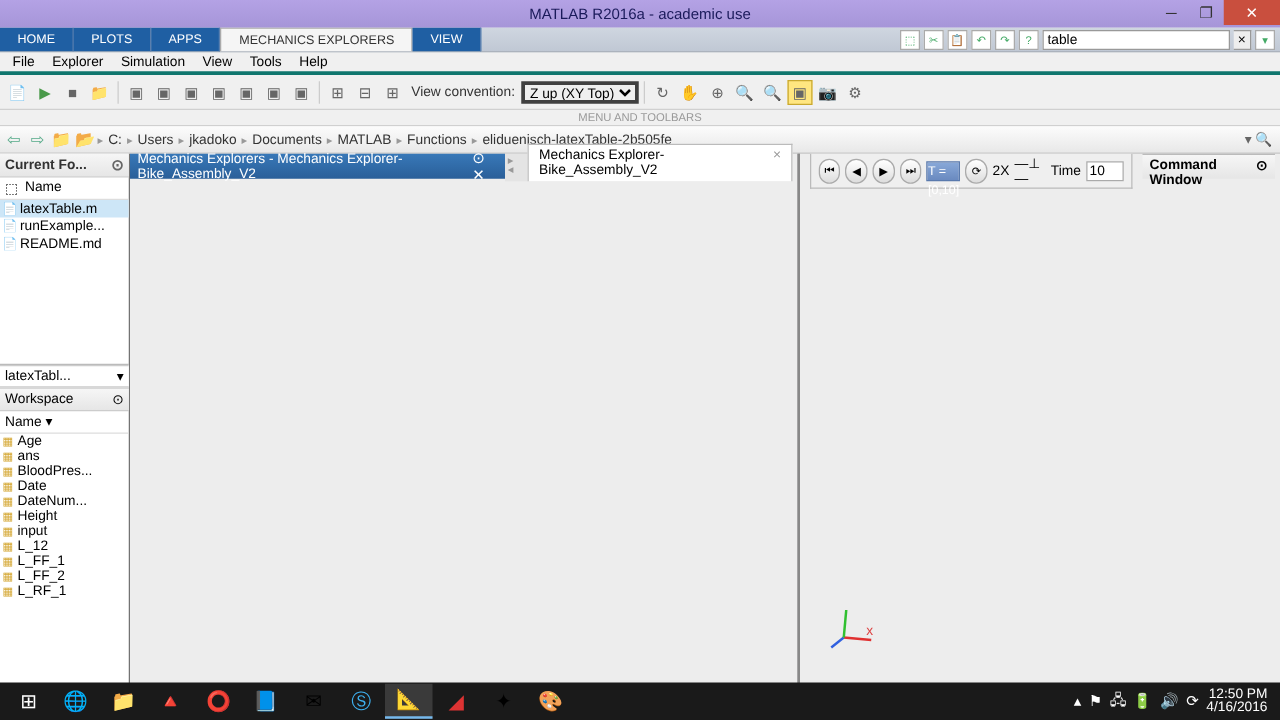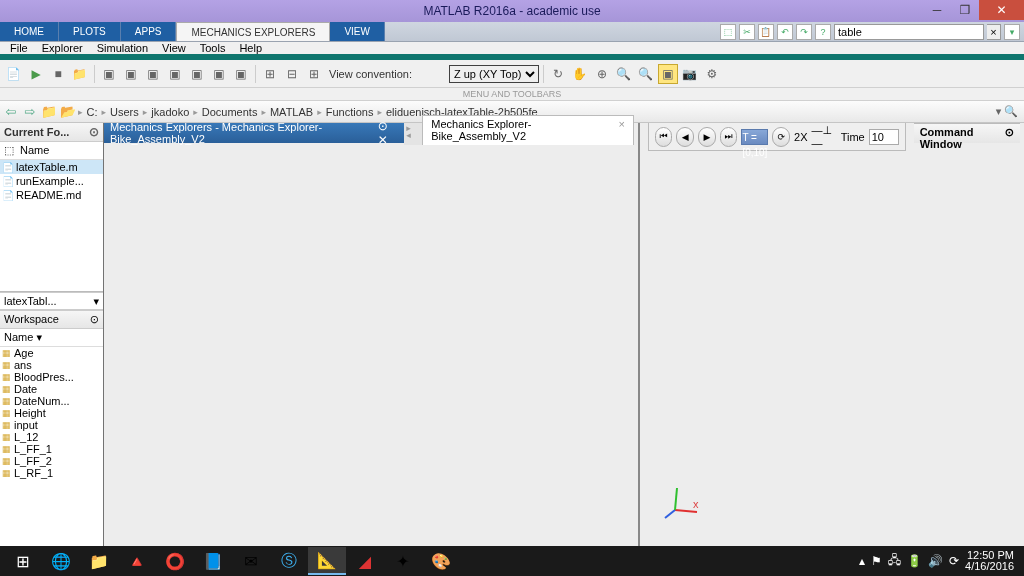--- a/index.html
+++ b/index.html
@@ -21,28 +21,28 @@
 .rtab.plain { background:#1f5fa3; }
 .rtab.active { background:#f5f5f5; color:#333; border:1px solid #aaa; border-bottom:none; }
 .rtab.fake { background:#1f5fa3; }
 .ribbon .spacer { flex:1; }
 .ribbon .ricons { display:flex; align-items:center; gap:3px; padding-right:4px; }
 .ribbon .ricons span { width:16px; height:16px; display:inline-flex; align-items:center; justify-content:center; color:#4a6; background:#fff; border:1px solid #aaa; font-size:9px; }
 .ribbon input { height:16px; width:150px; border:1px solid #999; padding:0 3px; background:#fff; }
 .ribbon .clear { width:14px; height:16px; border:1px solid #999; border-left:none; background:#eee; text-align:center; line-height:14px; }
 
 
-.menubar { height:18px; background:#f0f0f0; border-bottom:6px solid #0f766e; display:flex; align-items:center; padding:0 4px; gap:2px; }
+.menubar { height:18px; background:#f0f0f0; border-bottom:3px solid #0f766e; display:flex; align-items:center; padding:0 4px; gap:2px; }
 .menubar span { padding:1px 6px; cursor:pointer; }
 
 
 .maintoolbar { height:28px; background:#f0f0f0; border-bottom:1px solid #d0d0d0; display:flex; align-items:center; padding:0 4px; gap:2px; }
 .tbtn { width:20px; height:20px; display:inline-flex; align-items:center; justify-content:center; font-size:12px; color:#666; border:1px solid transparent; cursor:pointer; }
 .tsep { width:1px; height:18px; background:#ccc; margin:0 2px; }
-.maintoolbar select { height:18px; font-size:11px; border:1px solid #404040;margin-left:32px; }
+.maintoolbar select { height:18px; font-size:11px; border:3px solid #404040; }
 .maintoolbar .vclabel { margin:0 3px; color:#333; }
 .menulabel { text-align:center; color:#999; font-size:9px; padding:1px 0; background:#f0f0f0; border-bottom:1px solid #d0d0d0; }
 
 
 .pathbar { height:22px; background:linear-gradient(#fcfcfc,#e8e8e8); border-bottom:1px solid #c5c5c5; display:flex; align-items:center; padding:0 2px; gap:1px; }
 .pathbar .navbtn { width:18px; height:18px; display:inline-flex; align-items:center; justify-content:center; color:#5a8; font-size:13px; cursor:pointer; }
 .pathbar .foldericon { color:#e6b84d; font-size:13px; }
 .pathbar .crumb { padding:0 3px; color:#333; cursor:pointer; }
 .pathbar .sep { color:#999; font-size:9px; }
 .pathbar .dd { margin-left:auto; color:#666; padding-right:4px; }

